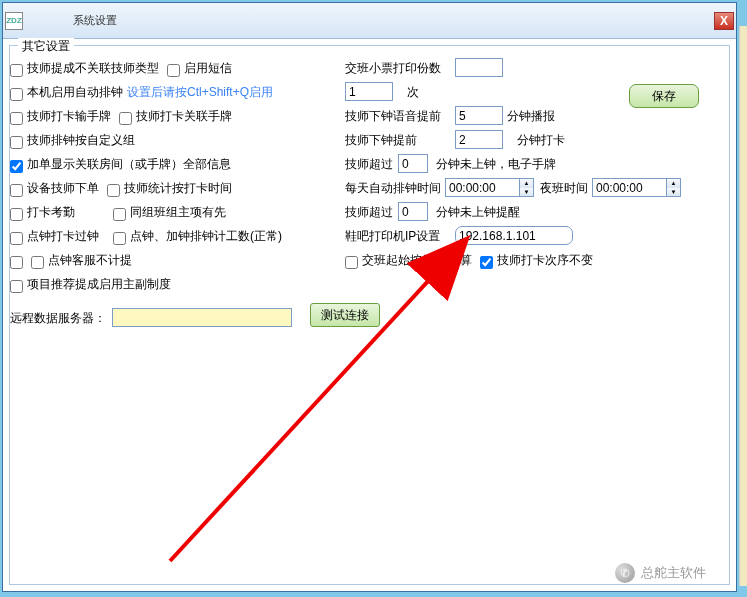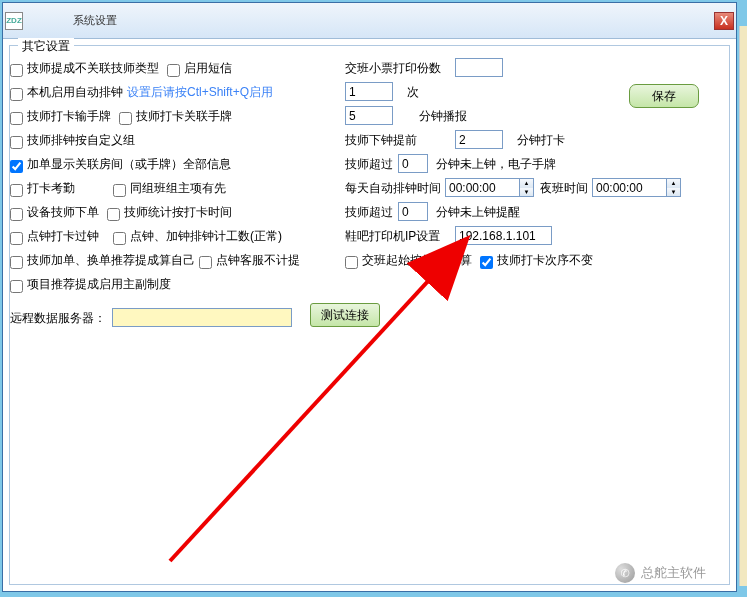--- a/index.html
+++ b/index.html
@@ -21,21 +21,21 @@
     .col-left { width: 330px; }
     .col-right { flex: 1; }
     
     .row { display: flex; align-items: flex-end; height: 23px; margin-bottom: 1px; }
     .chk { margin-right: 4px; }
     .lbl { white-space: nowrap; }
     .red { color: #3b82f6; }
     .inp { border: 1px solid #7a9cc6; height: 19px; padding: 0 3px; font-size: 12px; }
     .inp-sm { width: 48px; }
     .inp-tm { width: 75px; }
-    .inp-ip { width: 97px; }
+    .inp-ip { width: 118px; border-radius: 7px; }
     .inp-hl { background: #fff8c0; }
     
     .spinner { position: relative; display: inline-flex; }
     .spin-btns { display: flex; flex-direction: column; width: 14px; border: 1px solid #7a9cc6; border-left: none; }
     .spin-btn { flex: 1; font-size: 6px; display: flex; align-items: center; justify-content: center; background: linear-gradient(#f5f8fc, #dce7f2); cursor: pointer; line-height: 1; }
     
     .save-btn { position: absolute; top: 38px; right: 30px; width: 70px; height: 24px; background: linear-gradient(#e8f5dc, #c5e6a8); border: 1px solid #6a9c40; border-radius: 7px; cursor: pointer; font-size: 12px; }
     .test-btn { width: 70px; height: 24px; background: linear-gradient(#e8f5dc, #c5e6a8); border: 1px solid #6a9c40; border-radius: 3px; cursor: pointer; font-size: 12px; }
     
     .remote-row { margin-top: 10px; gap: 6px; }
@@ -89,63 +89,63 @@
           <div class="row">
             <input type="checkbox" class="chk" style="">
             <span class="lbl">技师排钟按自定义组</span>
           </div>
           <div class="row">
             <input type="checkbox" class="chk" checked="" style="">
             <span class="lbl">加单显示关联房间（或手牌）全部信息</span>
           </div>
           <div class="row">
             <input type="checkbox" class="chk" style="">
+            <span class="lbl">设备技师下单</span>
+            <span style="width:8px;"></span>
+            <input type="checkbox" class="chk" style="">
+            <span class="lbl">技师统计按打卡时间</span>
+          </div>
+          <div class="row">
+            <input type="checkbox" class="chk" style="">
             <span class="lbl">打卡考勤</span>
             <span style="width:38px;"></span>
             <input type="checkbox" class="chk" style="">
             <span class="lbl">同组班组主项有先</span>
           </div>
           <div class="row">
             <input type="checkbox" class="chk" style="">
-            <span class="lbl">设备技师下单</span>
-            <span style="width:8px;"></span>
-            <input type="checkbox" class="chk" style="">
-            <span class="lbl">技师统计按打卡时间</span>
-          </div>
-          <div class="row">
-            <input type="checkbox" class="chk" style="">
             <span class="lbl">点钟打卡过钟</span>
             <span style="width:14px;"></span>
             <input type="checkbox" class="chk" style="">
             <span class="lbl">点钟、加钟排钟计工数(正常)</span>
           </div>
           <div class="row">
             <input type="checkbox" class="chk" style="">
-            <span class="lbl">技师加单、换单推荐提成算自己</span>
             <input type="checkbox" class="chk" style="margin-left: 4px;">
             <span class="lbl">点钟客服不计提</span>
           </div>
           <div class="row">
             <input type="checkbox" class="chk" style="">
             <span class="lbl">项目推荐提成启用主副制度</span>
           </div>
         </div>
 
         <div class="col-right">
           <div class="row">
             <span class="lbl" style="width:110px;">交班小票打印份数</span>
             <input class="inp inp-sm" value="" style="">
           </div>
           <div class="row">
             <input class="inp inp-sm" value="1" style="">
             <span class="lbl" style="margin-left:14px;">次</span>
           </div>
           <div class="row">
+            <span class="lbl" style="width:110px;">技师下钟语音提前</span>
             <input class="inp inp-sm" value="5" style="">
-            <span class="lbl" style="margin-left:26px;">分钟播报</span>
+            <span class="lbl" style="margin-left:4px;">分钟播报</span>
           </div>
           <div class="row">
             <span class="lbl" style="width:110px;">技师下钟提前</span>
             <input class="inp inp-sm" value="2" style="">
             <span class="lbl" style="margin-left:14px;">分钟打卡</span>
           </div>
           <div class="row">
             <span class="lbl" style="width:53px;">技师超过</span>
             <input class="inp" style="width: 30px;" value="0">
             <span class="lbl" style="margin-left:8px;">分钟未上钟，电子手牌</span>

